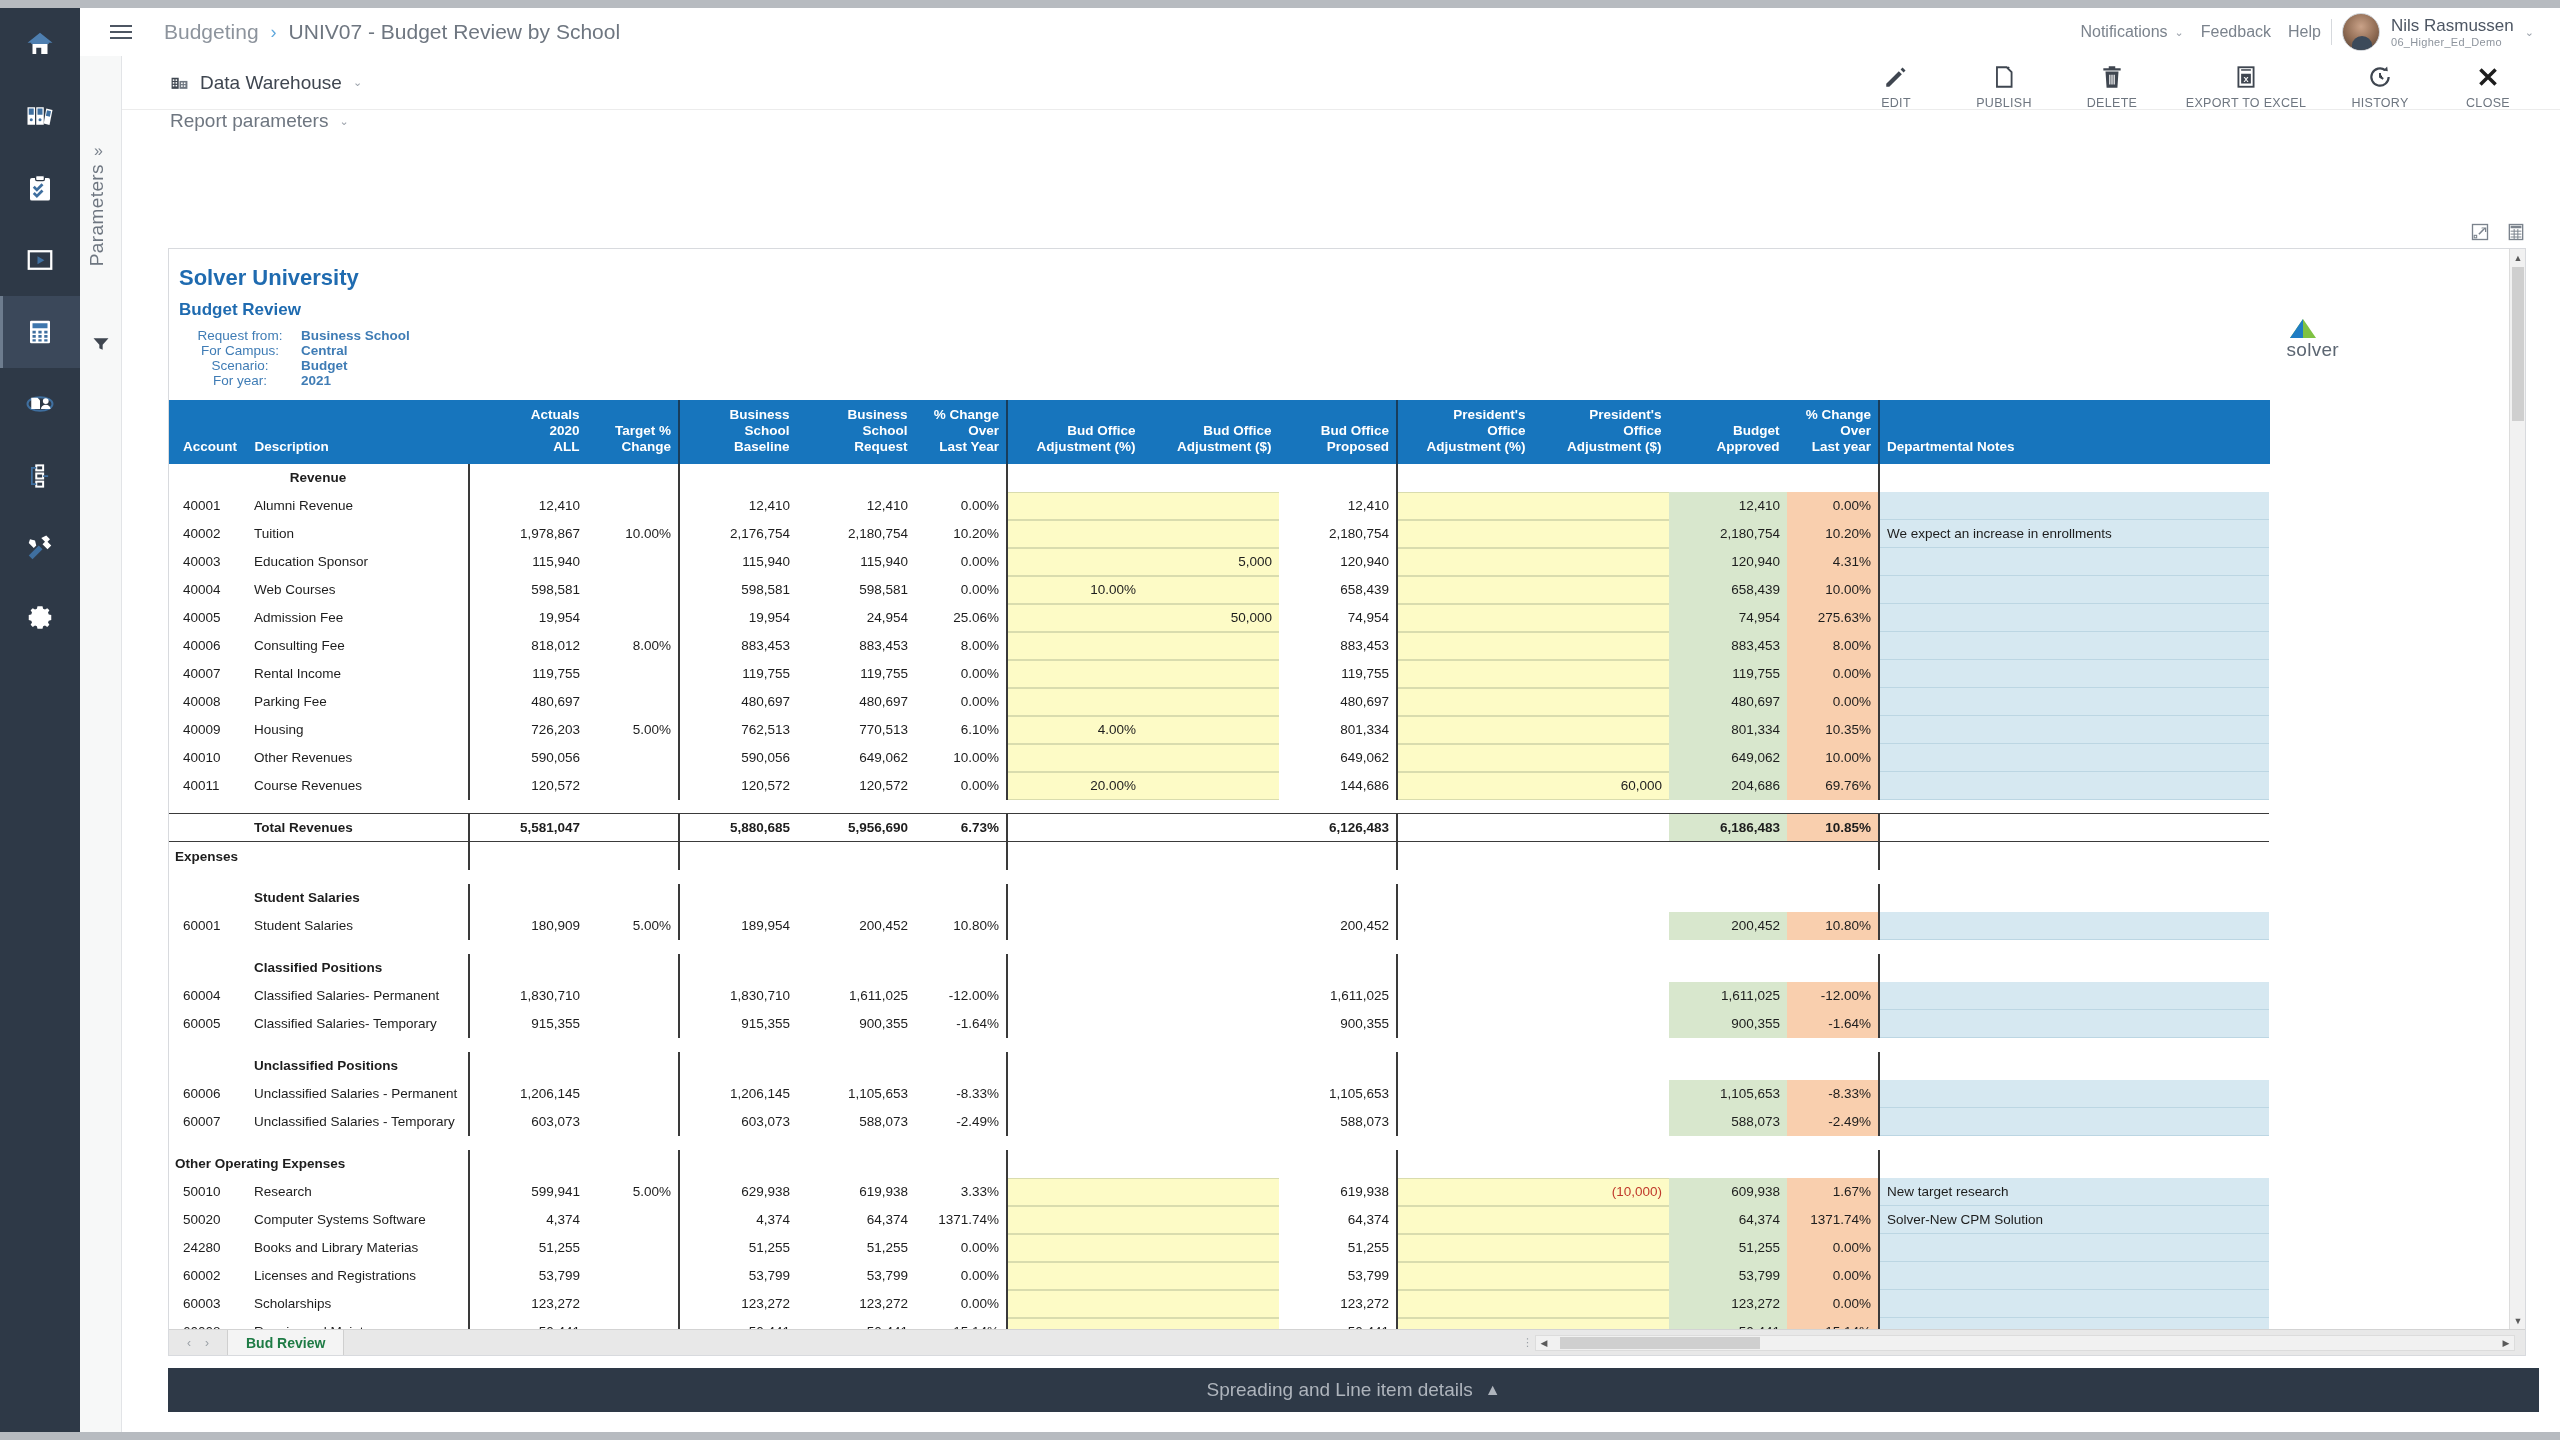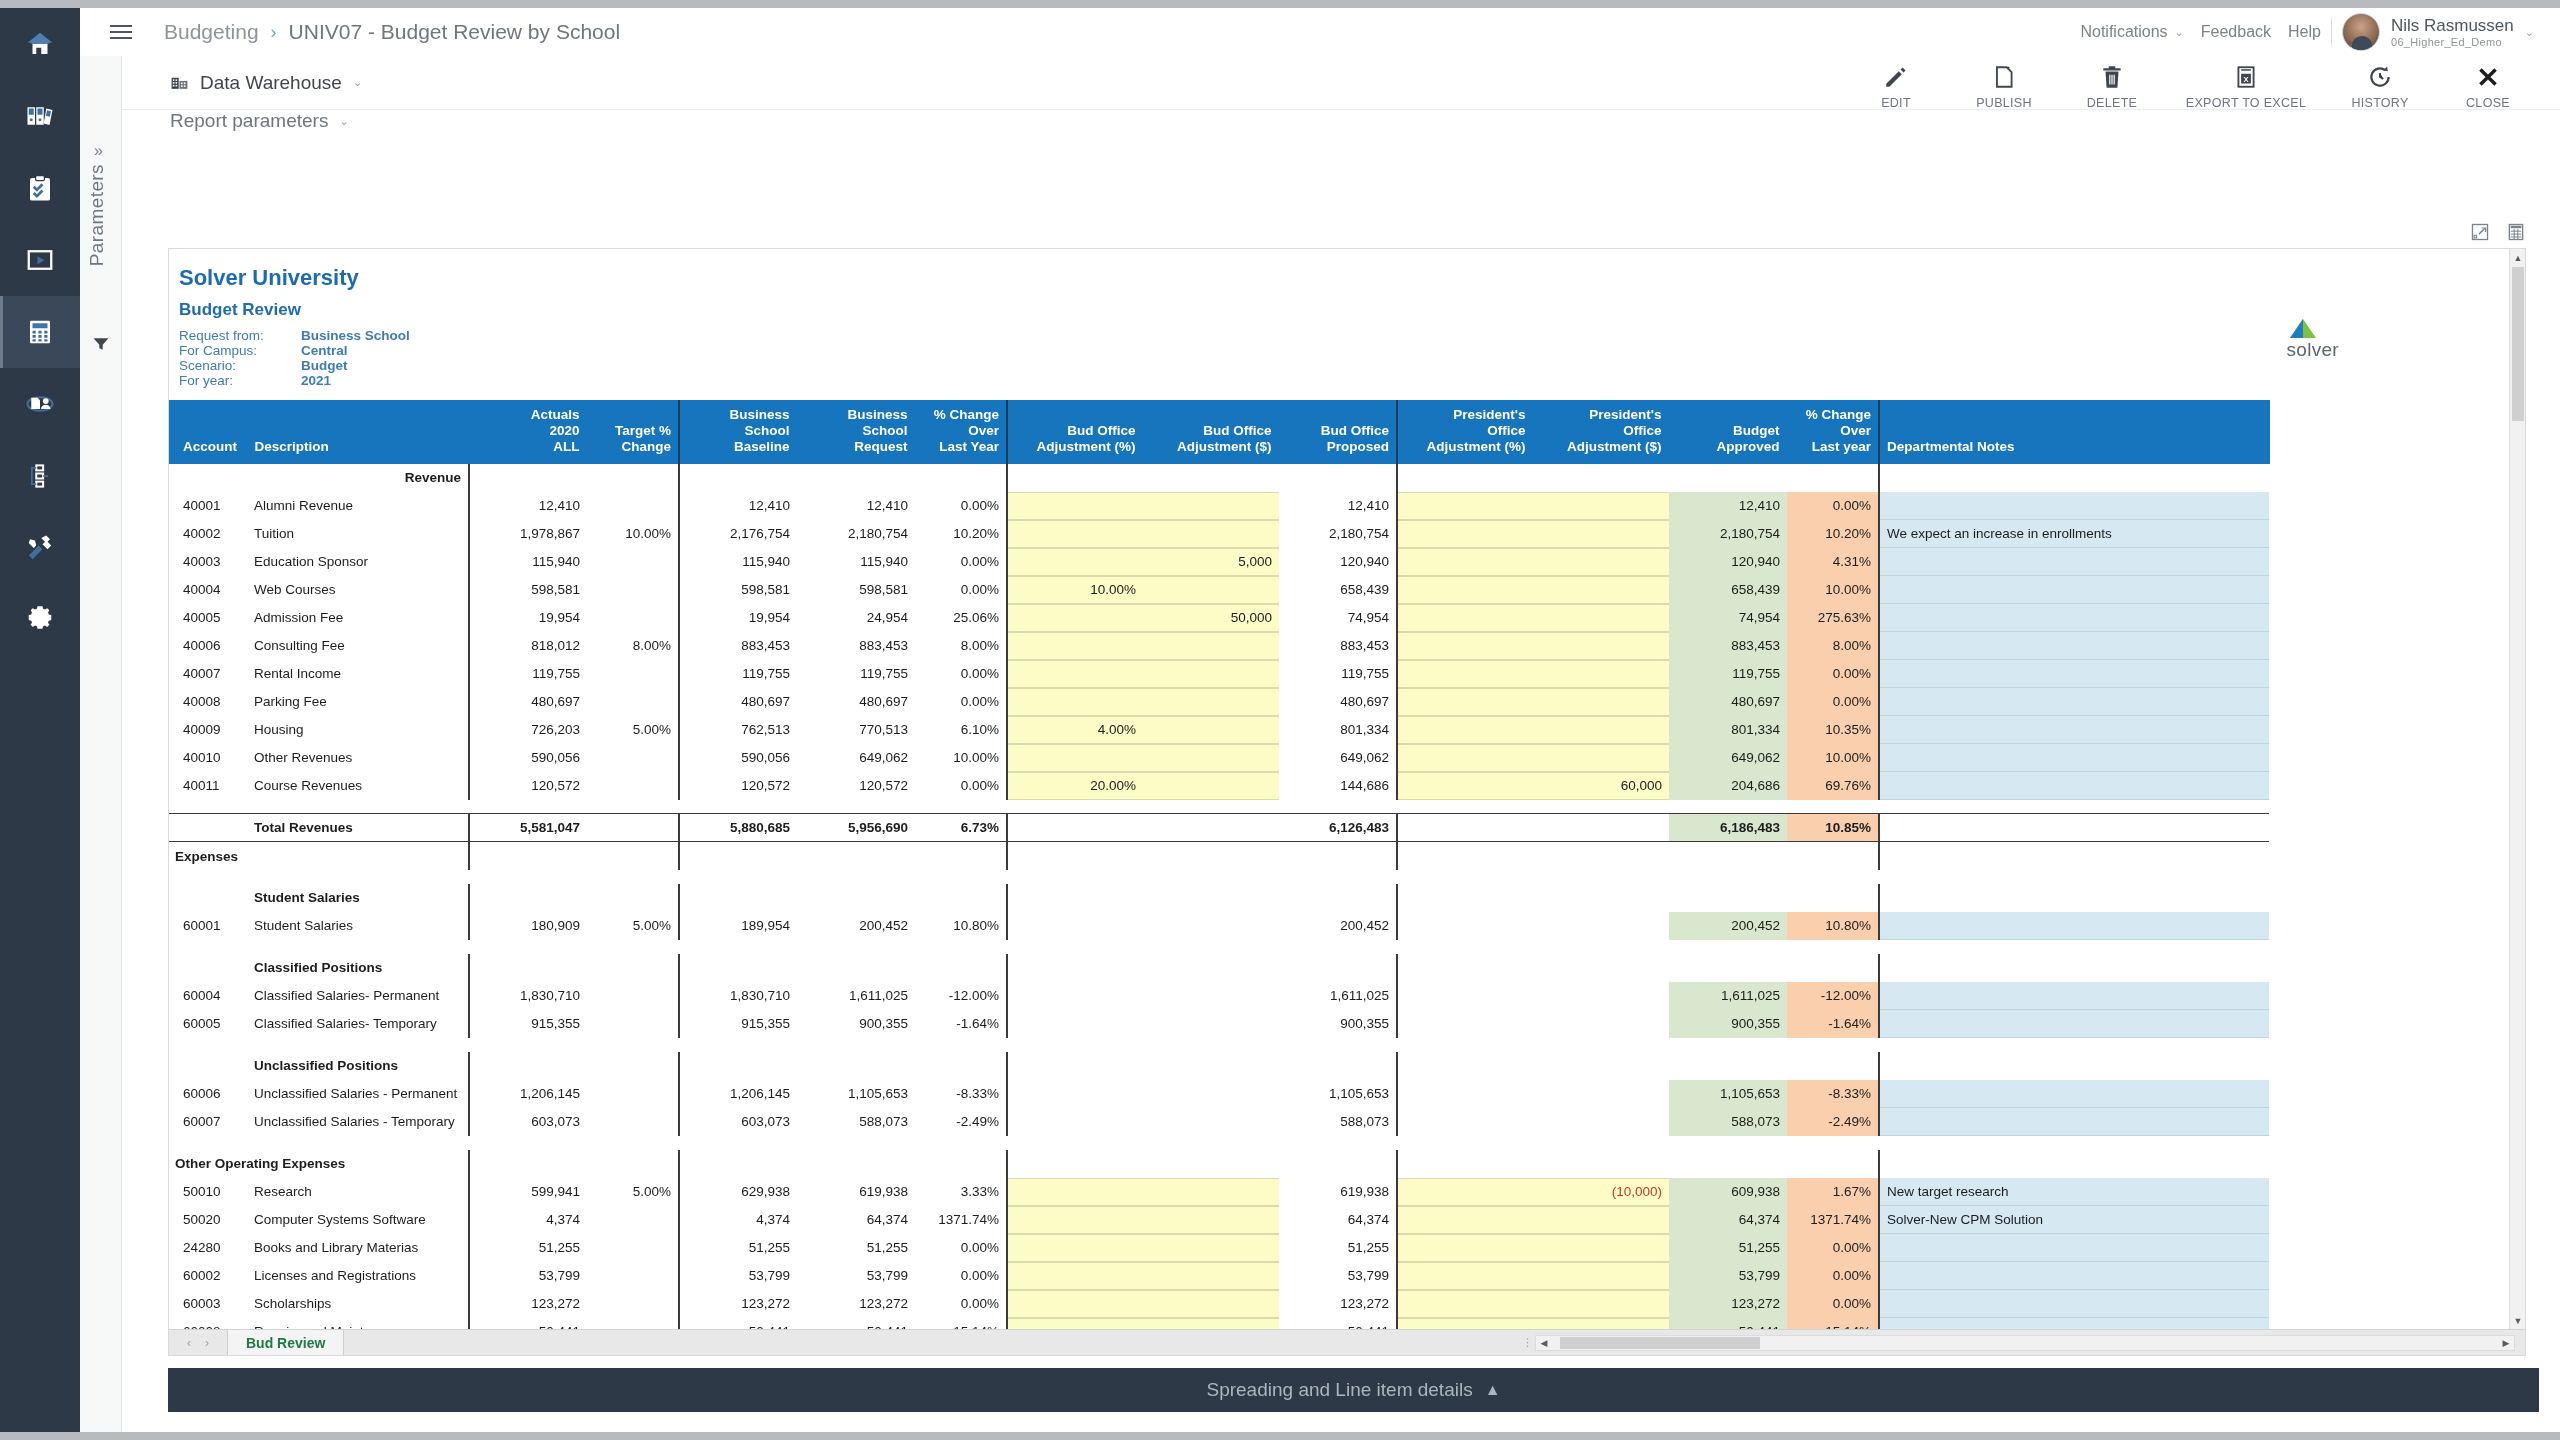--- a/index.html
+++ b/index.html
@@ -107,21 +107,21 @@
     background: #ffffff; border: 1px solid #d8dade;
     overflow: hidden;
   }
   .sheet-inner { position: absolute; left:0; top:0; right: 16px; bottom: 26px; overflow: hidden; }
 
   .rpt-head { padding: 16px 0 0 10px; position: relative; }
   .rpt-title { font-size: 22px; font-weight: bold; color: #1f6bb0; }
   .rpt-sub { font-size: 17px; font-weight: bold; color: #1f6bb0; margin-top: 9px; }
   .meta { margin-top: 8px; font-size: 13.5px; color: #3f7cb5; }
   .meta-row { display: flex; }
-  .meta-lbl { width: 122px; text-align: left; }
+  .meta-lbl { width: 122px; text-align: center; }
   .meta-val { font-weight: bold; }
   .solver-logo { position: absolute; right: 170px; top: 70px; text-align: center; }
   .solver-logo .tri { margin: 0 auto; width:0;height:0;border-left:13px solid transparent;border-right:13px solid transparent;border-bottom:19px solid #7fc243;position:relative;}
   .solver-logo .tri:after{content:"";position:absolute;left:-13px;top:0;width:0;height:0;border-left:13px solid transparent;border-right:0 solid transparent;border-bottom:19px solid #1f7dc4;}
   .solver-logo .wm { font-size: 19px; color: #5c6672; margin-top: 1px; letter-spacing: .3px; margin-left: 20px; }
 
   
   table.grid { border-collapse: collapse; margin-top: 12px; table-layout: fixed; font-size: 13.5px; color: #1d1d1d; }
   table.grid th {
     background: #1775bd; color: #fff; font-size: 13.5px; font-weight: bold;
@@ -528,21 +528,21 @@
                 <div>Over</div>
                 <div>Last year</div>
               </th>
               <th class="c-notes th-left">
                 <div>Departmental Notes</div>
               </th>
             </tr>
           </thead>
         <tbody id="grid-body">
             <tr class="sect">
-              <td class="c-acct" colspan="2" style="text-align: right;">Revenue</td>
+              <td class="c-acct" colspan="2" style="text-align: center;">Revenue</td>
               <td class="c-num vbar-l"></td>
               <td class="c-pct"></td>
               <td class="c-num vbar-l"></td>
               <td class="c-num"></td>
               <td class="c-pct"></td>
               <td class="c-wide vbar-l"></td>
               <td class="c-wide"></td>
               <td class="c-num"></td>
               <td class="c-wide vbar-l"></td>
               <td class="c-wide"></td>

